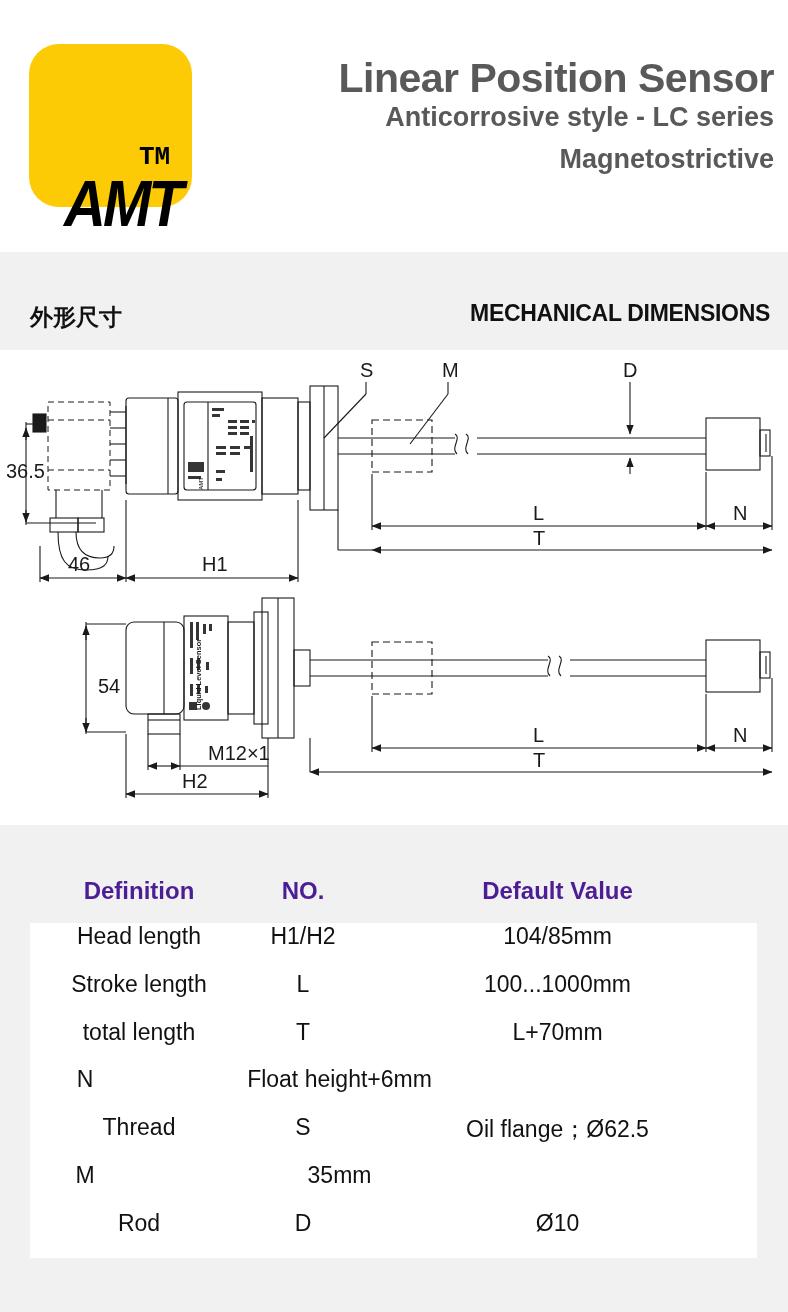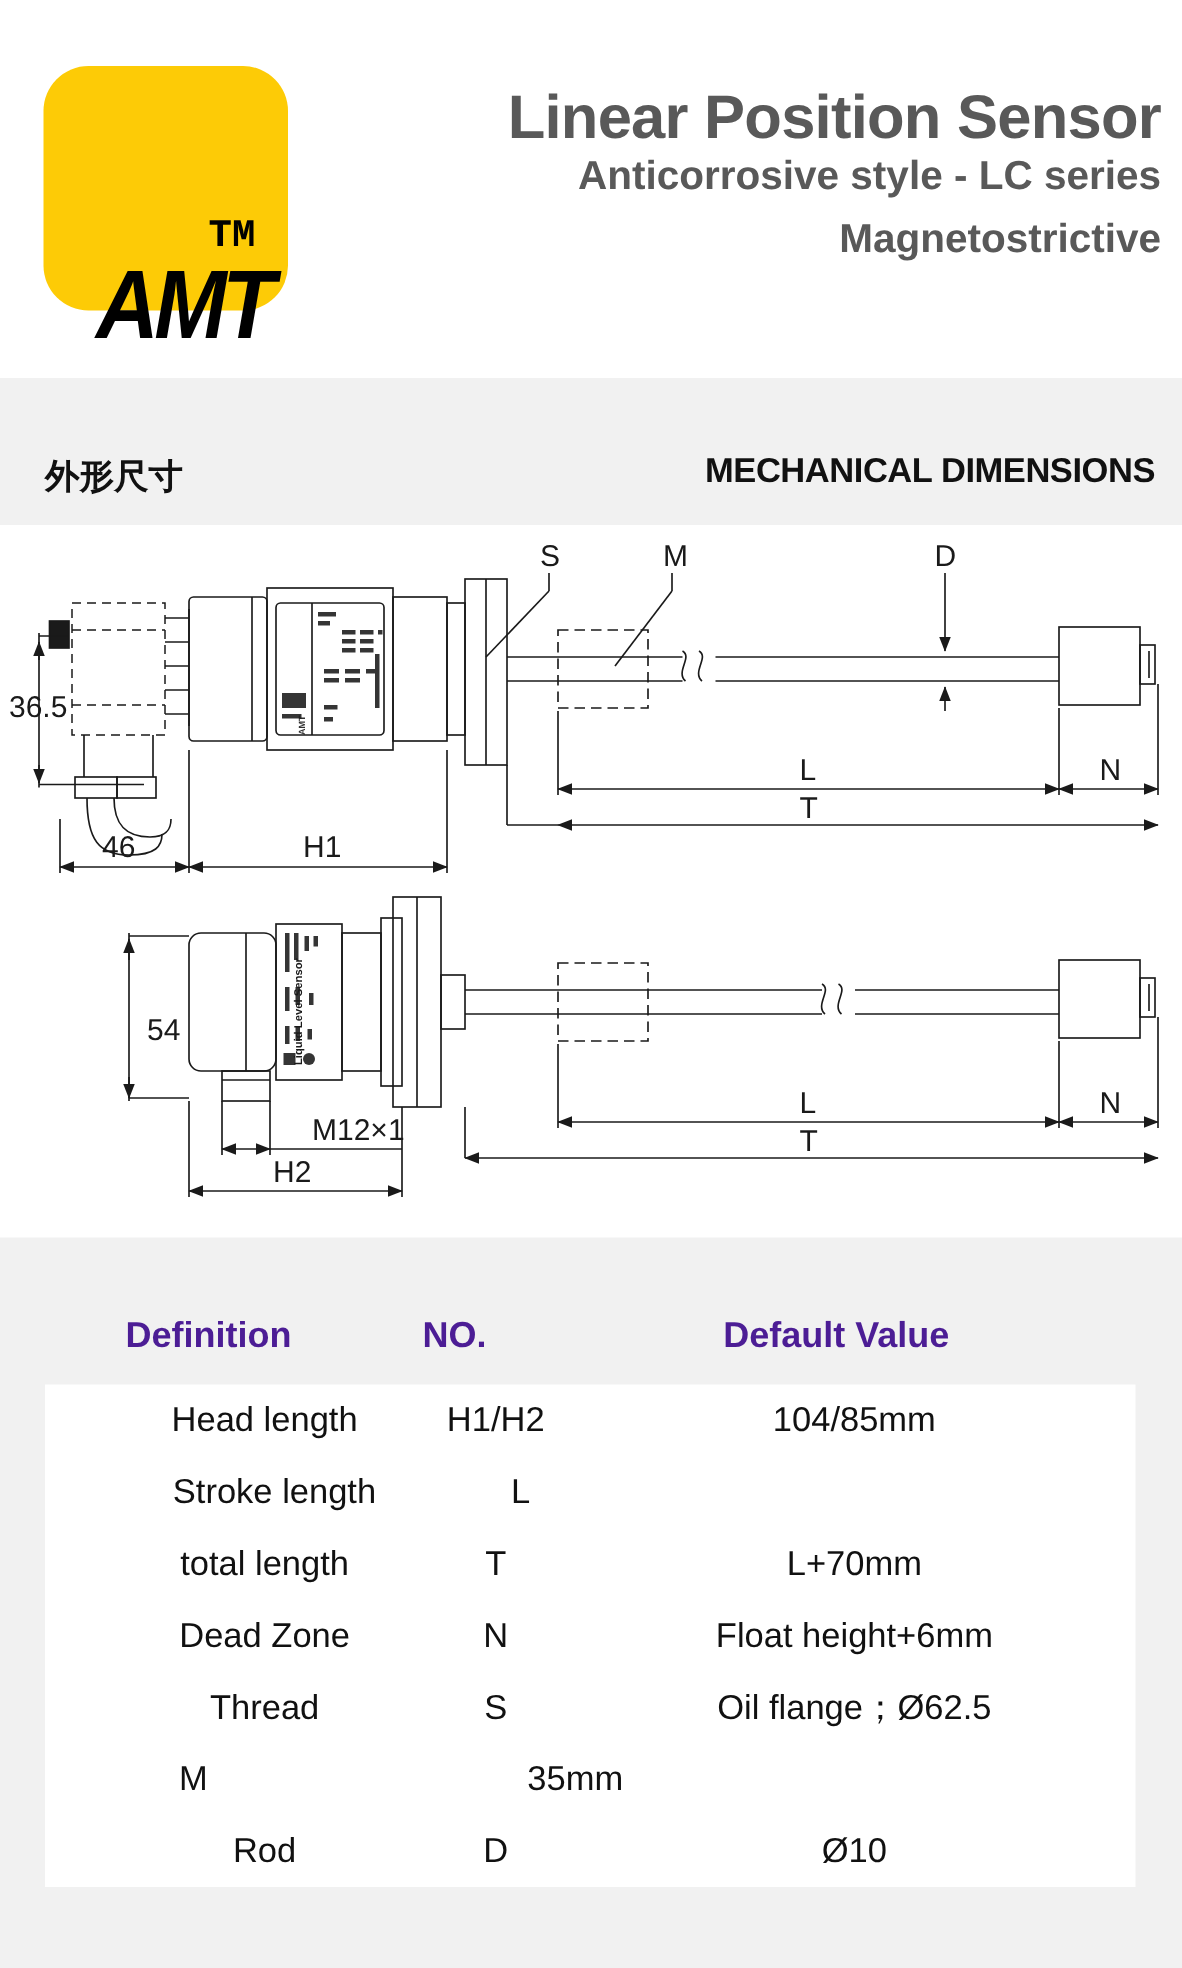--- a/index.html
+++ b/index.html
@@ -126,22 +126,21 @@
   }
   #table-card {
     position: absolute;
     left: 30px; top: 98px;
     width: 727px; height: 335px;
     background: #ffffff;
   }
   .tbl-row {
     display: flex;
     height: 47.8px;
-    align-items: center;
-    padding-left: 44px;
+    align-items: flex-start;
   }
   .col-def  { width: 218px; text-align: center; }
   .col-no   { width: 110px; text-align: center; }
   .col-val  { width: 399px; text-align: center; }
 
   .hdr-cell {
     font-size: 24px;
     font-weight: bold;
     color: #4c1d95;
   }
@@ -388,28 +387,28 @@
 
   <div id="table-card">
     <div class="tbl-row">
       <div class="col-def cell">Head length</div>
       <div class="col-no cell">H1/H2</div>
       <div class="col-val cell">104/85mm</div>
     </div>
     <div class="tbl-row">
       <div class="col-def cell">Stroke length</div>
       <div class="col-no cell">L</div>
+      <div class="col-val cell">100...1000mm</div>
     </div>
     <div class="tbl-row">
       <div class="col-def cell">total length</div>
       <div class="col-no cell">T</div>
       <div class="col-val cell">L+70mm</div>
     </div>
     <div class="tbl-row">
-      <div class="col-def cell">Dead Zone</div>
       <div class="col-no cell">N</div>
       <div class="col-val cell">Float height+6mm</div>
     </div>
     <div class="tbl-row">
       <div class="col-def cell">Thread</div>
       <div class="col-no cell">S</div>
       <div class="col-val cell">Oil flange；Ø62.5</div>
     </div>
     <div class="tbl-row">
       <div class="col-no cell">M</div>

